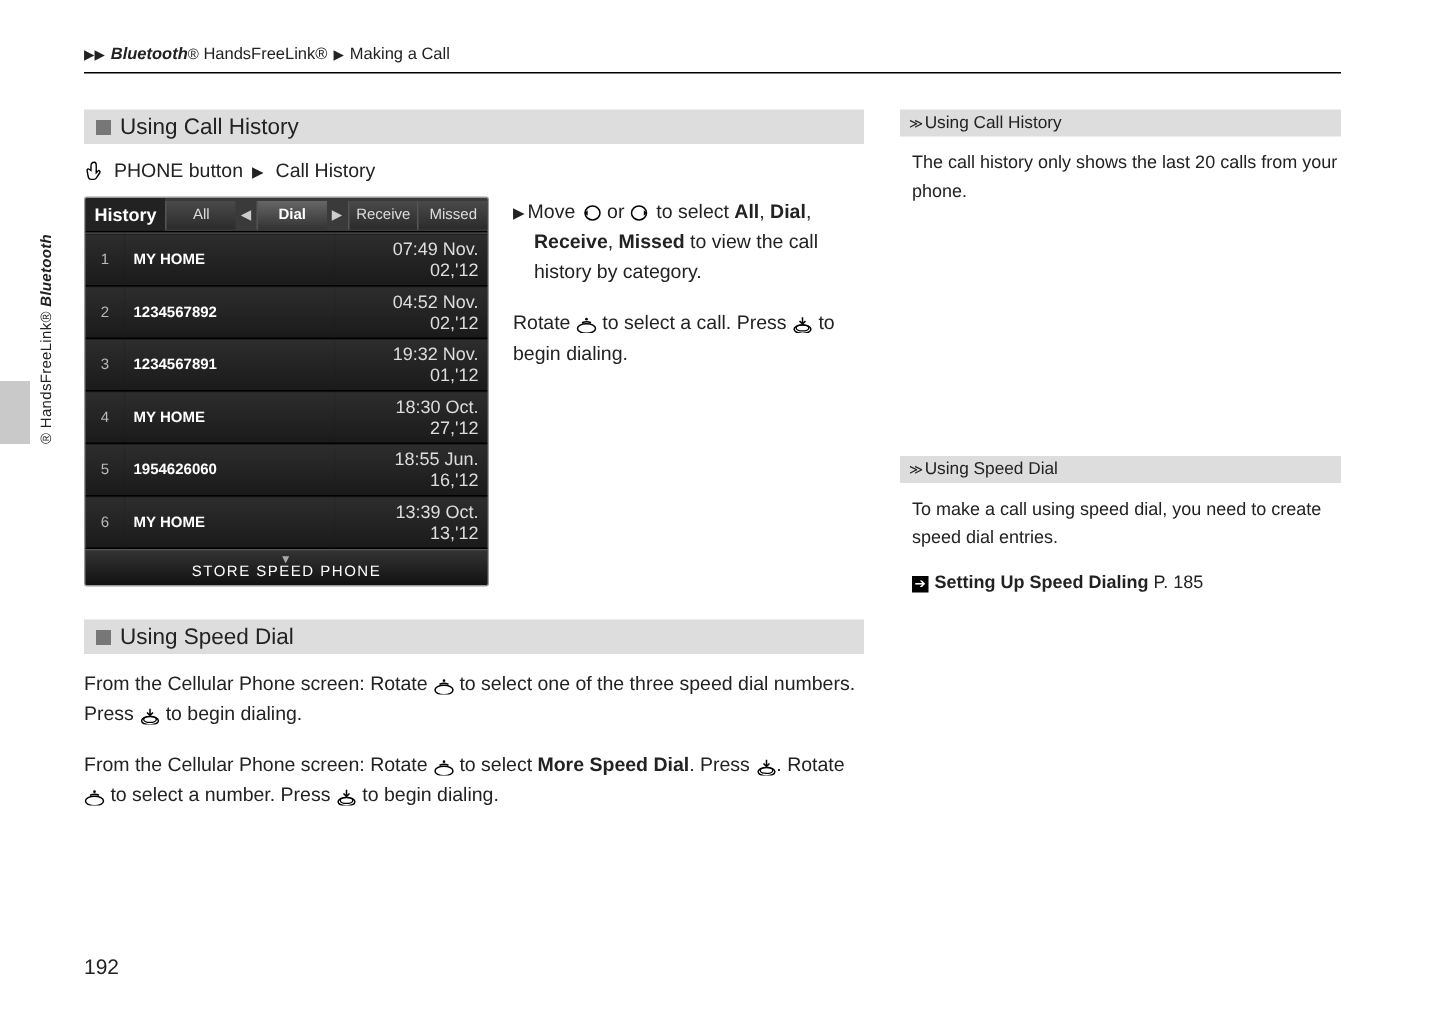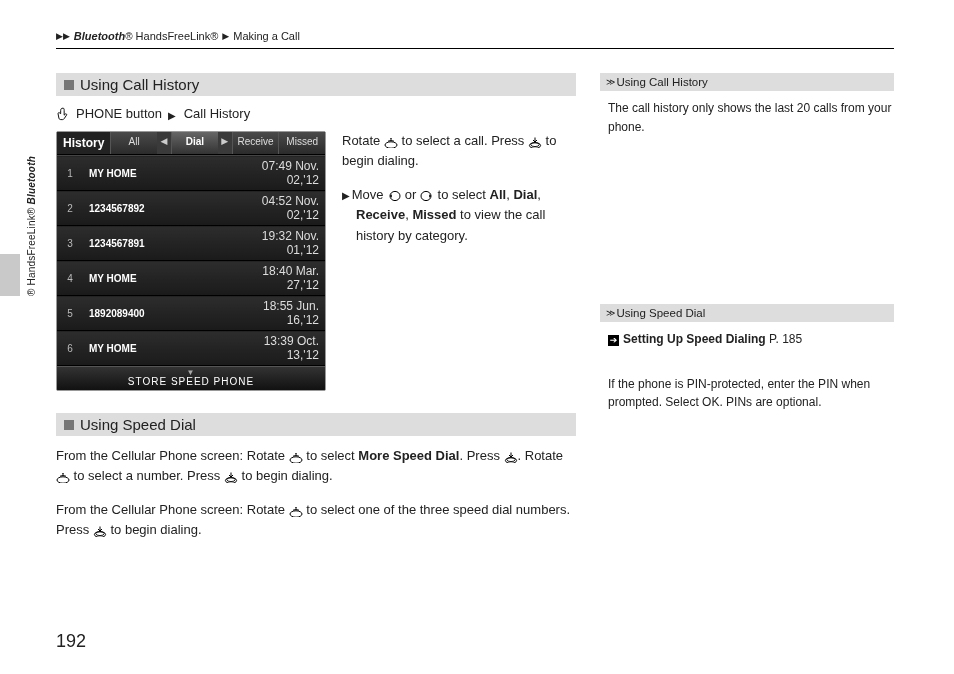--- a/index.html
+++ b/index.html
@@ -22,21 +22,21 @@
   
   .hbar{background:var(--hdr);padding:3px 8px;font-size:15px;display:flex;align-items:center;gap:6px;margin-bottom:10px;}
   .hbar .sq{width:10px;height:10px;background:#777;display:inline-block;}
   
   .stepline{display:flex;align-items:flex-end;gap:6px;font-size:13px;margin-bottom:10px;}
   .stepline .bold{font-weight:normal;}
   .icon{display:inline-flex;vertical-align:middle;}
   
   .shotwrap{display:flex;gap:16px;margin-bottom:22px;}
   .shot{width:268px;border:1px solid #999;background:#161616;color:#ddd;font-family:Arial,sans-serif;font-size:10px;border-radius:2px;overflow:hidden;}
-  .shot .tabs{display:flex;background:#3a3a3a;border-bottom:1px solid #000;}
+  .shot .tabs{display:flex;align-items:center;background:#3a3a3a;border-bottom:1px solid #000;}
   .shot .tabs .lab{font-weight:bold;font-size:12px;color:#fff;padding:4px 6px;background:#222;}
   .shot .tabs .t{flex:1;text-align:center;padding:4px 2px;font-size:10px;color:#ddd;border-left:1px solid #555;background:linear-gradient(#4a4a4a,#2b2b2b);}
   .shot .tabs .t.active{background:linear-gradient(#666,#333);color:#fff;font-weight:bold;}
   .shot .tabs .arrow{width:14px;text-align:center;color:#ccc;padding:4px 0;font-size:9px;}
   .shot table{width:100%;border-collapse:collapse;}
   .shot td{border-top:1px solid #444;border-bottom:1px solid #000;padding:3px 6px;background:linear-gradient(#2d2d2d,#1a1a1a);}
   .shot td.n{width:14px;text-align:center;color:#bbb;}
   .shot td.name{font-weight:bold;color:#fff;}
   .shot td.ts{width:90px;text-align:right;font-size:12px;color:#ddd;}
   .shot .foot{text-align:center;font-size:10px;letter-spacing:1px;color:#fff;background:linear-gradient(#333,#111);padding:3px 0;border-top:1px solid #555;}
@@ -52,21 +52,21 @@
   .note-body{font-size:12px;line-height:1.55;padding:0 2px 0 8px;}
   .note-body p{margin:0 0 12px;}
   .note-body .xref{font-weight:bold;}
   .note-body .lead-icon{display:inline-block;width:11px;height:11px;background:#000;color:#fff;font-size:9px;text-align:center;line-height:11px;margin-right:4px;}
   .sidegap{height:156px;}
   .side-spacer2{height:14px;}
   
   .sidematter{position:absolute;left:26px;top:296px;transform:rotate(-90deg);transform-origin:left top;font-size:10px;white-space:nowrap;letter-spacing:.2px;}
   .sidematter .em{font-style:italic;font-weight:bold;}
   
-  .pageno{position:absolute;left:56px;bottom:22px;font-size:18px;}
+  .pageno{position:absolute;left:56px;bottom:22px;font-size:14px;}
   
   svg.ic{width:14px;height:14px;vertical-align:-3px;}
   svg.ic2{width:14px;height:12px;vertical-align:-2px;}
 </style>
 </head>
 <body>
 
 <svg width="0" height="0" style="position:absolute">
   <defs>
     <g id="i-hand">
@@ -149,94 +149,94 @@
                   <td class="ts">04:52 Nov. 02,'12</td>
                 </tr>
             <tr>
                   <td class="n">3</td>
                   <td class="name">1234567891</td>
                   <td class="ts">19:32 Nov. 01,'12</td>
                 </tr>
             <tr>
                   <td class="n">4</td>
                   <td class="name">MY HOME</td>
-                  <td class="ts">18:40 Mar. 27,'12</td>
+                  <td class="ts">18:30 Oct. 27,'12</td>
                 </tr>
             <tr>
                   <td class="n">5</td>
-                  <td class="name">1892089400</td>
+                  <td class="name">1954626060</td>
                   <td class="ts">18:55 Jun. 16,'12</td>
                 </tr>
             <tr>
                   <td class="n">6</td>
                   <td class="name">MY HOME</td>
                   <td class="ts">13:39 Oct. 13,'12</td>
                 </tr>
           </tbody>
             </table>
           <div class="foot"><span class="dn">▼</span><span>STORE SPEED PHONE</span></div>
         </div>
 
         <div style="flex:1">
+          <p class="para indent">
+            <span class="tri2">▶</span><span>Move </span><span class="icon">
+                <svg class="ic2" viewBox="0 0 14 12">
+                  <use href="#i-left"></use>
+                </svg>
+              </span><span> or </span><span class="icon">
+                <svg class="ic2" viewBox="0 0 14 12">
+                  <use href="#i-right"></use>
+                </svg>
+              </span><span> to select </span><span class="bold">All</span><span>, </span><span class="bold">Dial</span><span>, </span><span class="bold">Receive</span><span>, </span><span class="bold">Missed</span><span> to view the call history by category.</span>
+          </p>
           <p class="para">
             <span>Rotate </span><span class="icon">
                 <svg class="ic2" viewBox="0 0 14 12">
                   <use href="#i-dial"></use>
                 </svg>
               </span><span> to select a call. Press </span><span class="icon">
                 <svg class="ic2" viewBox="0 0 14 12">
                   <use href="#i-press"></use>
                 </svg>
               </span><span> to begin dialing.</span>
-          </p>
-          <p class="para indent">
-            <span class="tri2">▶</span><span>Move </span><span class="icon">
-                <svg class="ic2" viewBox="0 0 14 12">
-                  <use href="#i-left"></use>
-                </svg>
-              </span><span> or </span><span class="icon">
-                <svg class="ic2" viewBox="0 0 14 12">
-                  <use href="#i-right"></use>
-                </svg>
-              </span><span> to select </span><span class="bold">All</span><span>, </span><span class="bold">Dial</span><span>, </span><span class="bold">Receive</span><span>, </span><span class="bold">Missed</span><span> to view the call history by category.</span>
           </p>
         </div>
       </div>
 
       <div class="hbar">
         <span class="sq"></span>
         <span>Using Speed Dial</span>
       </div>
 
       <p class="para">
         <span>From the Cellular Phone screen: Rotate </span><span class="icon">
             <svg class="ic2" viewBox="0 0 14 12">
               <use href="#i-dial"></use>
             </svg>
-          </span><span> to select </span><span class="bold">More Speed Dial</span><span>. Press </span><span class="icon">
-            <svg class="ic2" viewBox="0 0 14 12">
-              <use href="#i-press"></use>
-            </svg>
-          </span><span>. Rotate </span><span class="icon">
-            <svg class="ic2" viewBox="0 0 14 12">
-              <use href="#i-dial"></use>
-            </svg>
-          </span><span> to select a number. Press </span><span class="icon">
+          </span><span> to select one of the three speed dial numbers. Press </span><span class="icon">
             <svg class="ic2" viewBox="0 0 14 12">
               <use href="#i-press"></use>
             </svg>
           </span><span> to begin dialing.</span>
       </p>
 
       <p class="para">
         <span>From the Cellular Phone screen: Rotate </span><span class="icon">
             <svg class="ic2" viewBox="0 0 14 12">
               <use href="#i-dial"></use>
             </svg>
-          </span><span> to select one of the three speed dial numbers. Press </span><span class="icon">
+          </span><span> to select </span><span class="bold">More Speed Dial</span><span>. Press </span><span class="icon">
+            <svg class="ic2" viewBox="0 0 14 12">
+              <use href="#i-press"></use>
+            </svg>
+          </span><span>. Rotate </span><span class="icon">
+            <svg class="ic2" viewBox="0 0 14 12">
+              <use href="#i-dial"></use>
+            </svg>
+          </span><span> to select a number. Press </span><span class="icon">
             <svg class="ic2" viewBox="0 0 14 12">
               <use href="#i-press"></use>
             </svg>
           </span><span> to begin dialing.</span>
       </p>
 
     </div>
 
     <div class="col-side">
       <div class="note-hdr">
@@ -247,23 +247,23 @@
         <p>The call history only shows the last 20 calls from your phone.</p>
       </div>
 
       <div class="sidegap"></div>
 
       <div class="note-hdr">
         <span class="chev">≫</span>
         <span>Using Speed Dial</span>
       </div>
       <div class="note-body">
+        <p>To make a call using speed dial, you need to create speed dial entries.</p>
         <p><span class="lead-icon">➔</span><span class="xref">Setting Up Speed Dialing</span><span> P. 185</span></p>
         <div class="side-spacer2"></div>
-        <p><span>If the phone is PIN-protected, enter the PIN when prompted. Select </span><span class="bold">OK</span><span>. PINs are optional.</span></p>
       </div>
     </div>
   </div>
 
   <div class="sidematter">
     <span>® HandsFreeLink®</span> <span class="em">Bluetooth</span>
   </div>
 
   <div class="pageno">192</div>
 </div>

